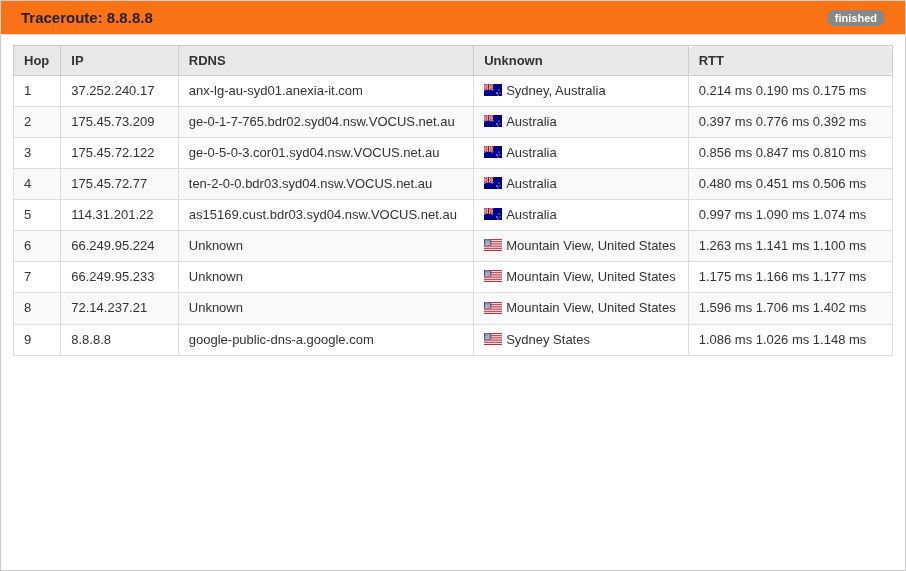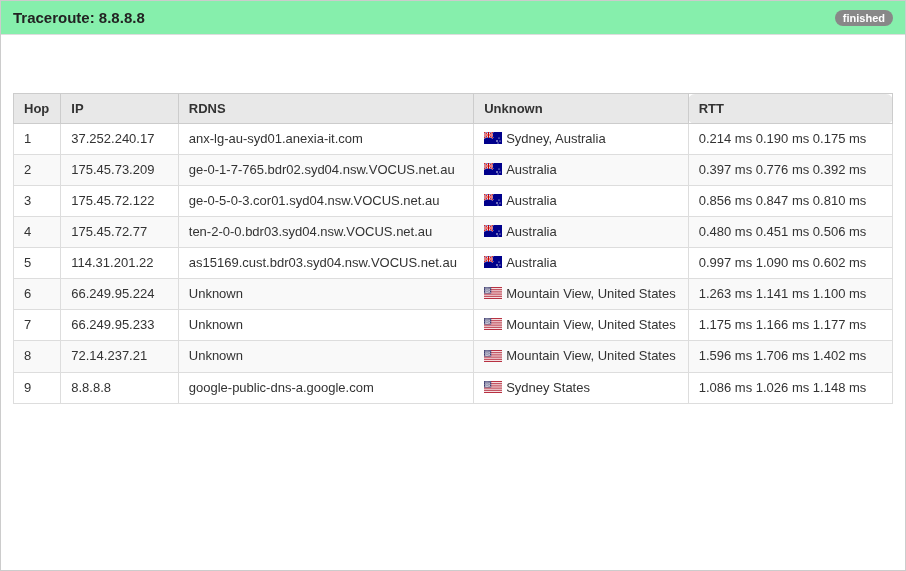--- a/index.html
+++ b/index.html
@@ -13,23 +13,23 @@
       background: #fff;
       border: 1px solid #ccc;
       margin: 0;
       width: 906px;
       min-height: 571px;
     }
     .header {
       display: flex;
       align-items: center;
       justify-content: space-between;
-      padding: 8px 12px;
+      padding: 8px 20px;
       border-bottom: 1px solid #ddd;
-      background: #86efac;
+      background: #f97316;
     }
     .header-title {
       font-size: 15px;
       font-weight: bold;
       color: #222;
     }
     .status-badge {
       background: #888;
       color: #fff;
       font-size: 11px;
@@ -37,21 +37,20 @@
       border-radius: 8px;
       font-weight: bold;
     }
     .table-wrapper {
       padding: 10px 12px;
     }
     table {
       width: 100%;
       border-collapse: collapse;
       border: 1px solid #ccc;
-      margin-top: 48px;
     }
     thead tr {
       background: #e8e8e8;
     }
     th {
       text-align: left;
       padding: 7px 10px;
       border: 1px solid #ccc;
       font-weight: bold;
       font-size: 13px;
@@ -204,21 +203,21 @@
       <line x1="4.5" y1="0" x2="4.5" y2="6" stroke="white" stroke-width="2"></line>
       <line x1="0" y1="3" x2="9" y2="3" stroke="white" stroke-width="2"></line>
       <line x1="4.5" y1="0" x2="4.5" y2="6" stroke="#CC0000" stroke-width="1"></line>
       <line x1="0" y1="3" x2="9" y2="3" stroke="#CC0000" stroke-width="1"></line>
 
       <circle cx="13" cy="9" r="0.8" fill="white"></circle>
       <circle cx="15" cy="6" r="0.6" fill="white"></circle>
       <circle cx="16" cy="9" r="0.6" fill="white"></circle>
       <circle cx="14" cy="11" r="0.6" fill="white"></circle>
     </svg></span><span>Australia</span></td>
-            <td>0.997 ms  1.090 ms  0.602 ms</td>
+            <td>0.997 ms  1.090 ms  1.074 ms</td>
           </tr>
           <tr>
             <td>6</td>
             <td>66.249.95.224</td>
             <td>Unknown</td>
             <td><span style="display:inline-block;vertical-align:middle;margin-right:4px;"><svg xmlns="http://www.w3.org/2000/svg" viewBox="0 0 18 12" width="18" height="12">
       <rect width="18" height="12" fill="#B22234"></rect>
       <rect y="0.92" width="18" height="0.92" fill="white"></rect>
       <rect y="2.77" width="18" height="0.92" fill="white"></rect>
       <rect y="4.62" width="18" height="0.92" fill="white"></rect>

